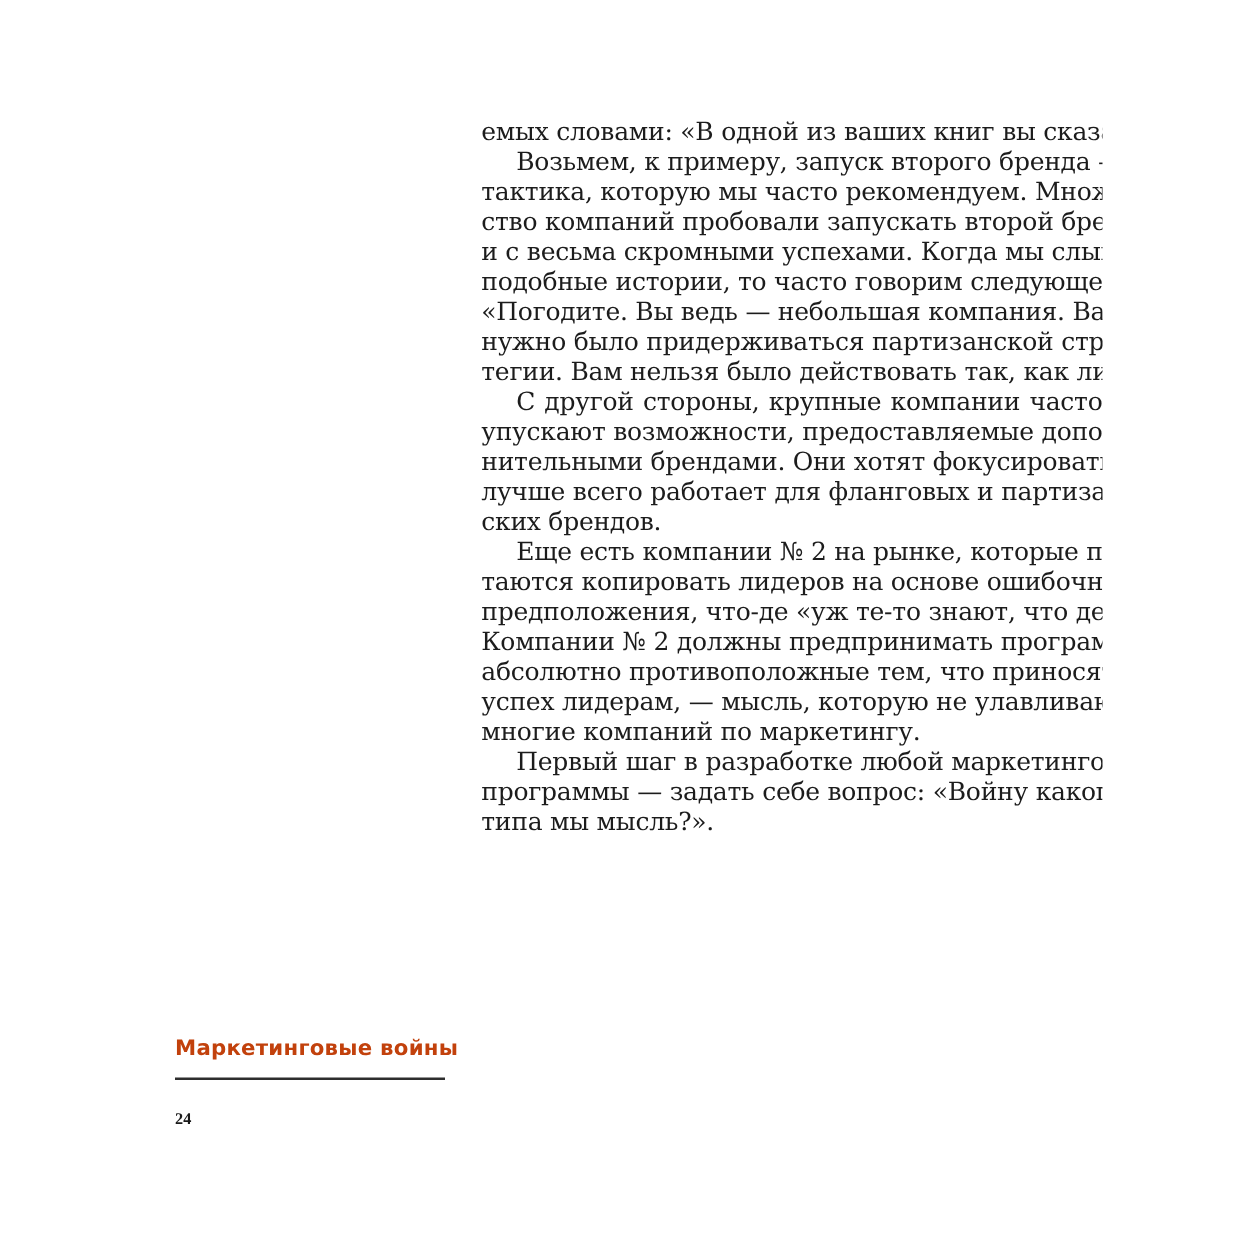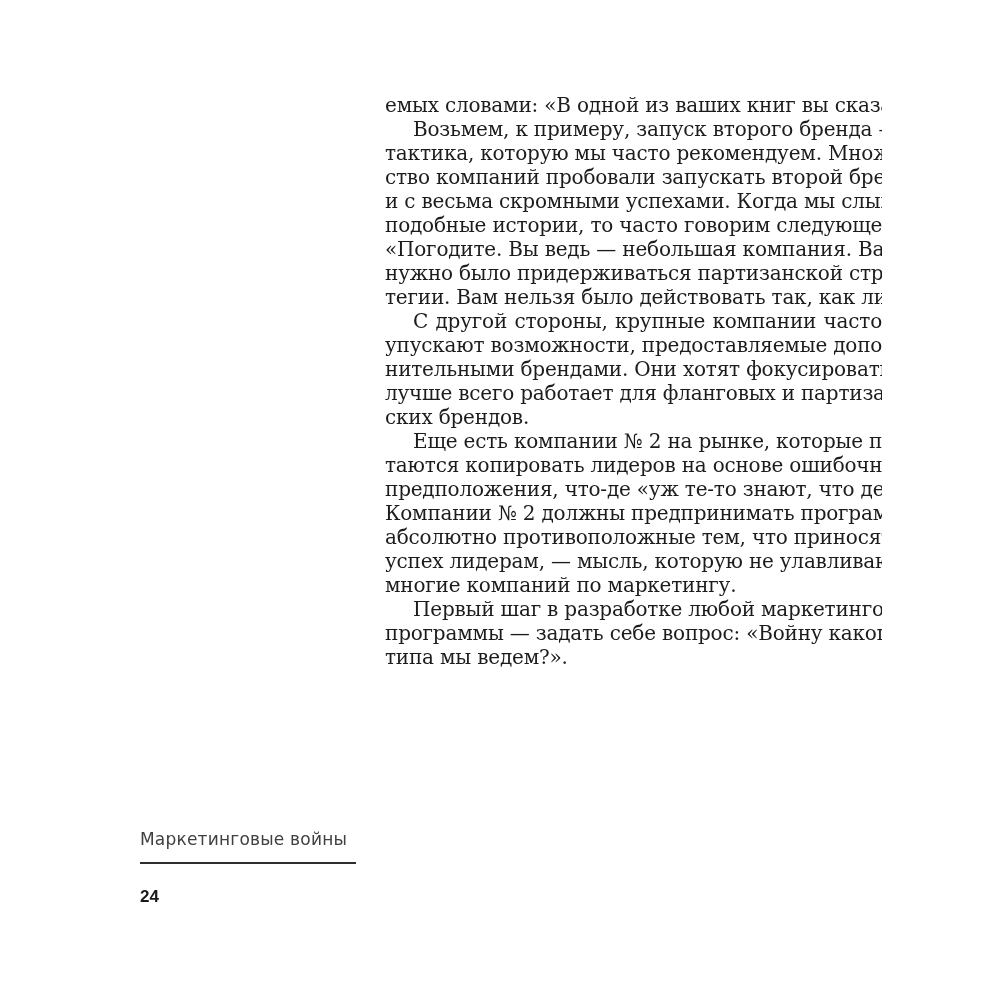--- a/index.html
+++ b/index.html
@@ -34,40 +34,40 @@
     text-align-last: left;
   }
   .line.indent {
     padding-left: 28px;
   }
   .footer-title {
     position: absolute;
     left: 140px;
     top: 829px;
     font-family: "DejaVu Sans", sans-serif;
-    font-weight: normal;
+    font-weight: bold;
     font-size: 17px;
     letter-spacing: 0.2px;
-    color: #404040;
+    color: #c2410c;
   }
   .footer-rule {
     position: absolute;
     left: 140px;
     top: 862px;
     width: 216px;
     height: 2px;
     background: #2e2e2e;
   }
   .page-number {
     position: absolute;
     left: 140px;
     top: 887px;
-    font-family: Liberation Sans, sans-serif;
+    font-family: Liberation Serif, serif;
     font-weight: bold;
-    font-size: 17px;
+    font-size: 13px;
     color: #1a1a1a;
   }
 </style>
 </head>
 <body>
 
 <div class="text-column">
     <div class="paragraph">
       <div class="line">емых словами: «В одной из ваших книг вы сказали,</div>
     </div>
@@ -93,21 +93,21 @@
       <div class="line">таются копировать лидеров на основе ошибочного</div>
       <div class="line">предположения, что-де «уж те-то знают, что делать».</div>
       <div class="line">Компании № 2 должны предпринимать программы,</div>
       <div class="line">абсолютно противоположные тем, что приносят</div>
       <div class="line">успех лидерам, — мысль, которую не улавливают</div>
       <div class="line last">многие компаний по маркетингу.</div>
     </div>
     <div class="paragraph">
       <div class="line indent">Первый шаг в разработке любой маркетинговой</div>
       <div class="line">программы — задать себе вопрос: «Войну какого</div>
-      <div class="line last">типа мы ведем?».</div>
+      <div class="line last">типа мы мысль?».</div>
     </div>
   </div>
 
 <div class="footer-title">Маркетинговые войны</div>
 
 <div class="footer-rule"></div>
 
 <div class="page-number">24</div>
 
 </body></html>

